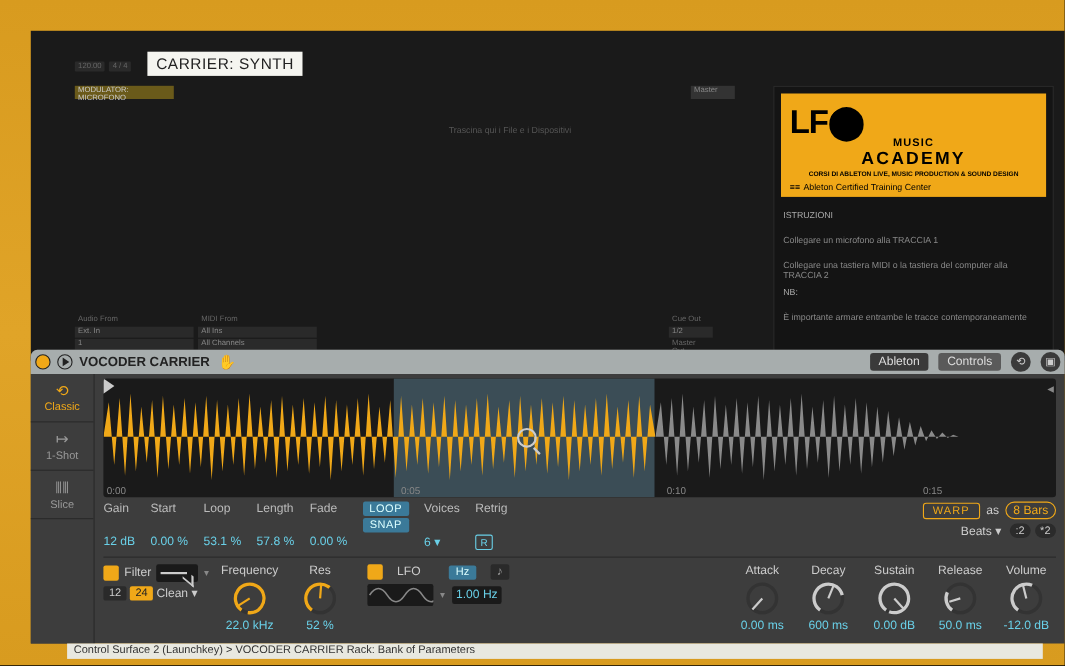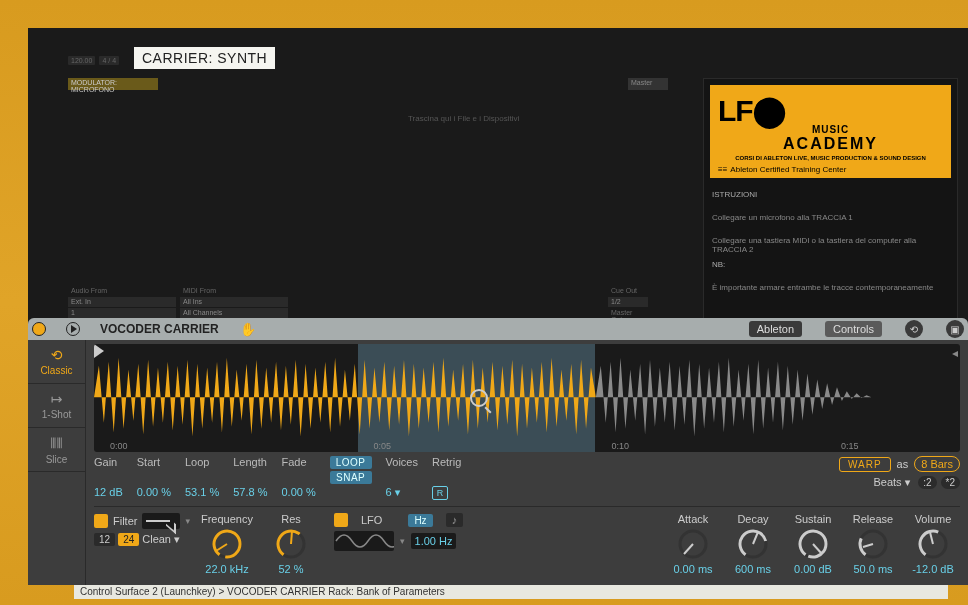--- a/index.html
+++ b/index.html
@@ -50,21 +50,21 @@
   .bus-block .io-row{ width:40px;}
 
   
   .device {
     position: absolute; left: 28px; right: 0; top: 318px; bottom: 20px;
     background: #3d3d3d;
     border-radius: 6px 6px 0 0;
   }
   .device-title {
     height: 22px; background: #a7adad; border-radius: 6px 6px 0 0;
-    display: flex; align-items: center; padding: 0 4px; gap: 20px;
+    display: flex; align-items: center; padding: 0 4px; gap: 6px;
     color: #222; font-size: 12px; font-weight: 500;
   }
   .circle-btn { width:14px; height:14px; border-radius:50%; border:1.5px solid #222;
     display:inline-flex; align-items:center; justify-content:center;}
   .circle-btn.on { background:#f0a818; border-color:#222;}
   .play-tri { width:0;height:0;border-left:6px solid #222;border-top:4px solid transparent;border-bottom:4px solid transparent;margin-left:1px;}
   .hand-icon { color:#6a5ed0; font-size:13px; margin-left:2px;}
   .title-spacer { flex:1; }
   .title-btn { background:#3a3a3a; color:#ddd; padding:2px 8px; font-size:11px; border-radius:3px; margin-left:3px; cursor:pointer;}
   .title-btn.active { background:#5a5a5a; }
@@ -80,21 +80,21 @@
   .mode-tab .ic { font-size:14px;}
 
   .main { flex:1; display:flex; flex-direction:column; padding: 4px 8px 6px;}
 
   
   .wave-wrap { position:relative; height:108px; background:#1a1a1a; border-radius:3px; overflow:hidden;}
   .wave-wrap svg { position:absolute; inset:0; }
   .selection { position:absolute; left:30.5%; width:27.4%; top:0; bottom:0; background: rgba(100,140,160,0.45);}
   .start-marker { position:absolute; left:0; top:0; }
   .start-marker .tri { width:0;height:0;border-left:10px solid #ccc;border-top:7px solid transparent;border-bottom:7px solid transparent;}
-  .time-ruler { position:absolute; left:16px; right:0; bottom:0; height:14px; display:flex; color:#888; font-size:9px; }
+  .time-ruler { position:absolute; left:3px; right:0; bottom:0; height:14px; display:flex; color:#888; font-size:9px; }
   .time-ruler span { position:absolute; bottom:1px; }
   .zoom-lens { position:absolute; left:44.5%; top:50%; width:18px; height:18px; border:2px solid #ccc; border-radius:50%; transform:translate(-50%,-50%);}
   .zoom-lens::after { content:""; position:absolute; right:-6px; bottom:-6px; width:8px; height:2px; background:#ccc; transform:rotate(45deg);}
   .end-arrow { position:absolute; right:2px; top:2px; color:#888; font-size:12px;}
 
   
   .sample-row { display:flex; align-items:flex-start; gap:14px; padding:4px 0 6px; color:#ccc; font-size:11px; border-bottom:1px solid #2a2a2a;}
   .sp { display:flex; flex-direction:column; gap:18px; }
   .sp .lbl { color:#bbb; }
   .sp .val { color:#69d0e8; font-weight:500; }
@@ -132,21 +132,21 @@
 
   .lfo-block { display:flex; flex-direction:column; gap:4px; margin-left:6px;}
   .lfo-top { display:flex; gap:13px; align-items:center;}
   .hz-btn { background:#3b7a99; color:#dff; font-size:10px; padding:1px 6px; border-radius:2px;}
   .note-btn { background:#2a2a2a; color:#999; font-size:11px; padding:1px 6px; border-radius:2px;}
   .lfo-shape { width:60px; height:20px; background:#1a1a1a; border-radius:2px;}
   .lfo-rate { color:#69d0e8; font-size:11px; text-align:center; background:#1a1a1a; padding:2px 4px; border-radius:2px;}
 
   .env-block { display:flex; gap:6px; margin-left: auto;}
 
-  .footer-text { position:absolute; left:74px; bottom:6px; right:20px; height:14px;
+  .footer-text { position:absolute; left:61px; bottom:6px; right:20px; height:14px;
     background:#e8e8e0; color:#333; font-size:10px; padding:1px 6px; overflow:hidden;}
 </style>
 </head>
 <body>
 
 <div class="outer-frame">
   <div class="ableton-bg">
     <div class="ableton-top">
       <span class="seg">120.00</span>
       <span class="seg">4 / 4</span>

